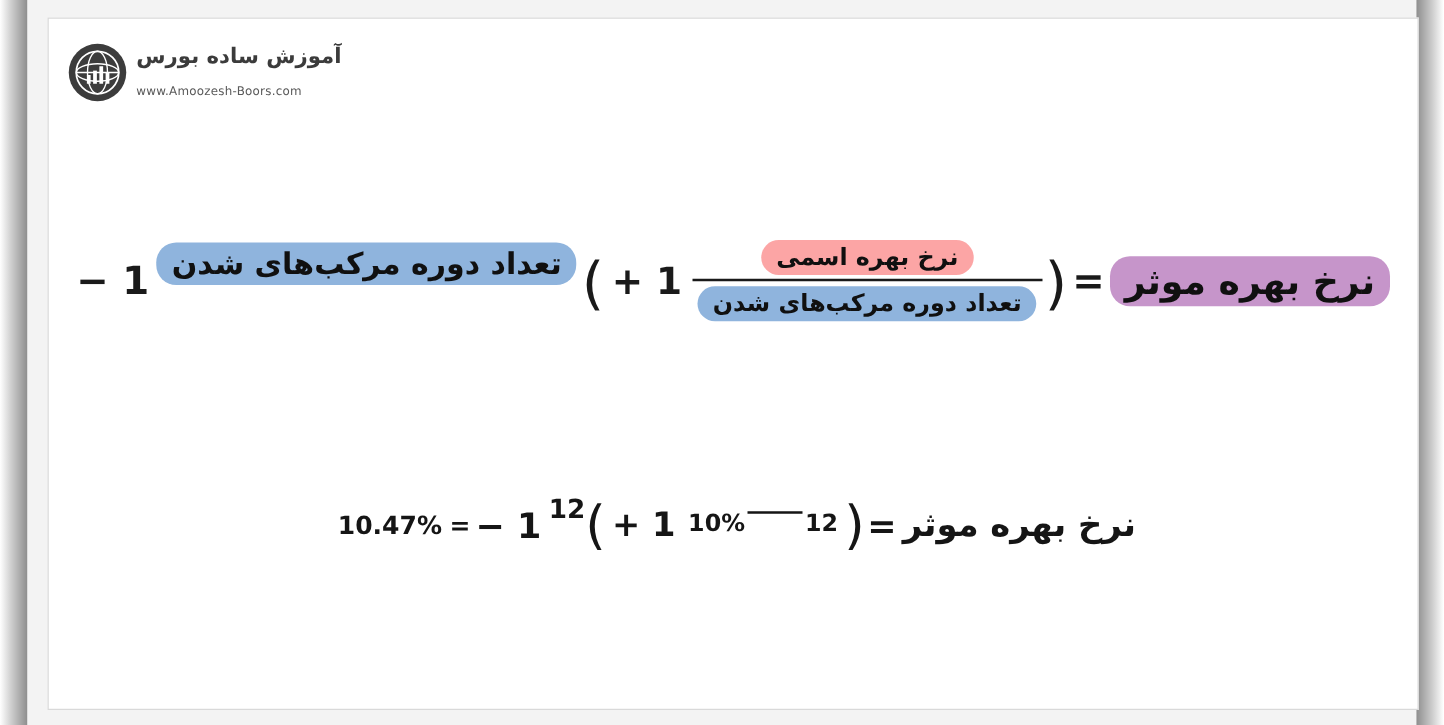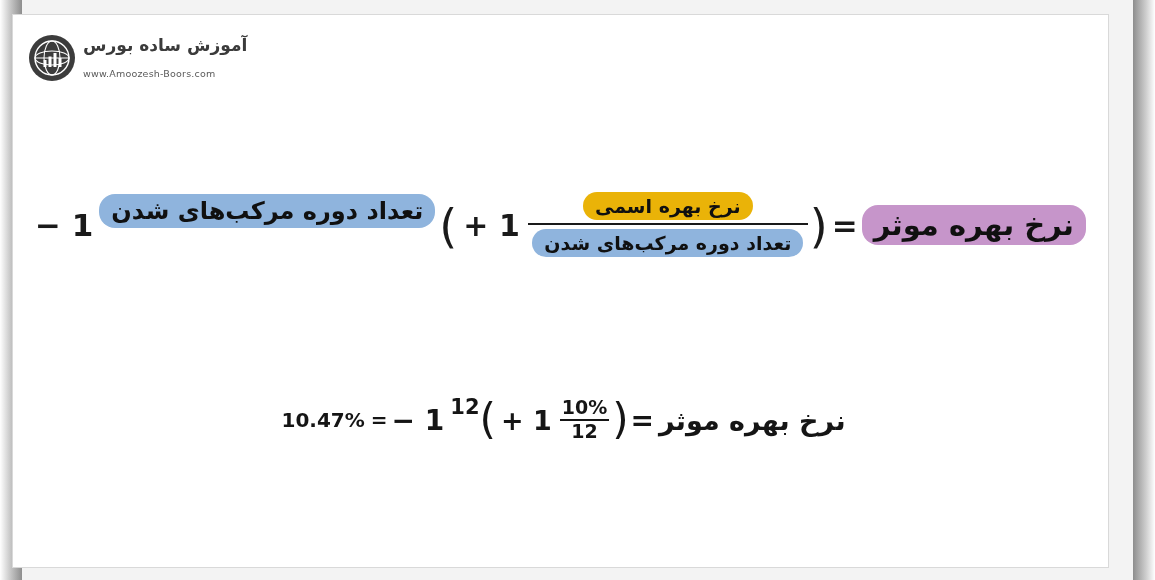--- a/index.html
+++ b/index.html
@@ -34,21 +34,21 @@
     background: linear-gradient(to left, #ffffff 0%, #cfcfcf 40%, #8d8d8d 100%);
   }
   .slide-shadow {
     position: absolute;
     left: 22px; top: 0;
     width: 1111px; height: 580px;
     background: #f3f3f3;
   }
   .slide {
     position: absolute;
-    left: 12px;
+    left: 38px;
     top: 14px;
     width: 1095px;
     height: 552px;
     background: #ffffff;
     border: 1px solid #d9d9d9;
     box-shadow: 0 0 0 0 rgba(0,0,0,0);
     overflow: hidden;
   }
 
   
@@ -116,21 +116,21 @@
     direction: rtl;
   }
 
   .hl {
     border-radius: 16px;
     padding: 3px 12px;
     display: inline-block;
     white-space: nowrap;
   }
   .hl-purple { background: #c695ca; color: #101010; }
-  .hl-orange { background: #eab308; color: #101010; }
+  .hl-orange { background: #fca5a5; color: #101010; }
   .hl-blue   { background: #8fb4dd; color: #101010; }
 
   .lbl-effective { font-size: 29px; font-weight: 700; }
   .eq { font-size: 31px; font-weight: 700; padding: 0 4px; }
   .paren { font-size: 46px; font-weight: 400; line-height: 1; position: relative; top: 1px; }
 
   .fraction {
     display: inline-flex;
     flex-direction: column;
     align-items: center;
@@ -195,22 +195,21 @@
     font-size: 27px;
     font-weight: 700;
     color: #151515;
     direction: rtl;
   }
   .e-label { font-size: 27px; font-weight: 700; }
   .e-eq { font-size: 28px; font-weight: 700; padding: 0 5px 0 2px; }
   .e-paren { font-size: 42px; font-weight: 400; line-height: 1; }
   .e-frac {
     display: inline-flex;
-    flex-direction: column;
-    align-items: center;
+    flex-direction: row;
     margin: 0 3px;
     direction: ltr;
   }
   .e-frac-num, .e-frac-den {
     font-size: 19px;
     font-weight: 700;
     line-height: 1.15;
     padding: 0 2px;
   }
   .e-frac-bar { height: 2px; background: #151515; width: 100%; min-width: 44px; }

